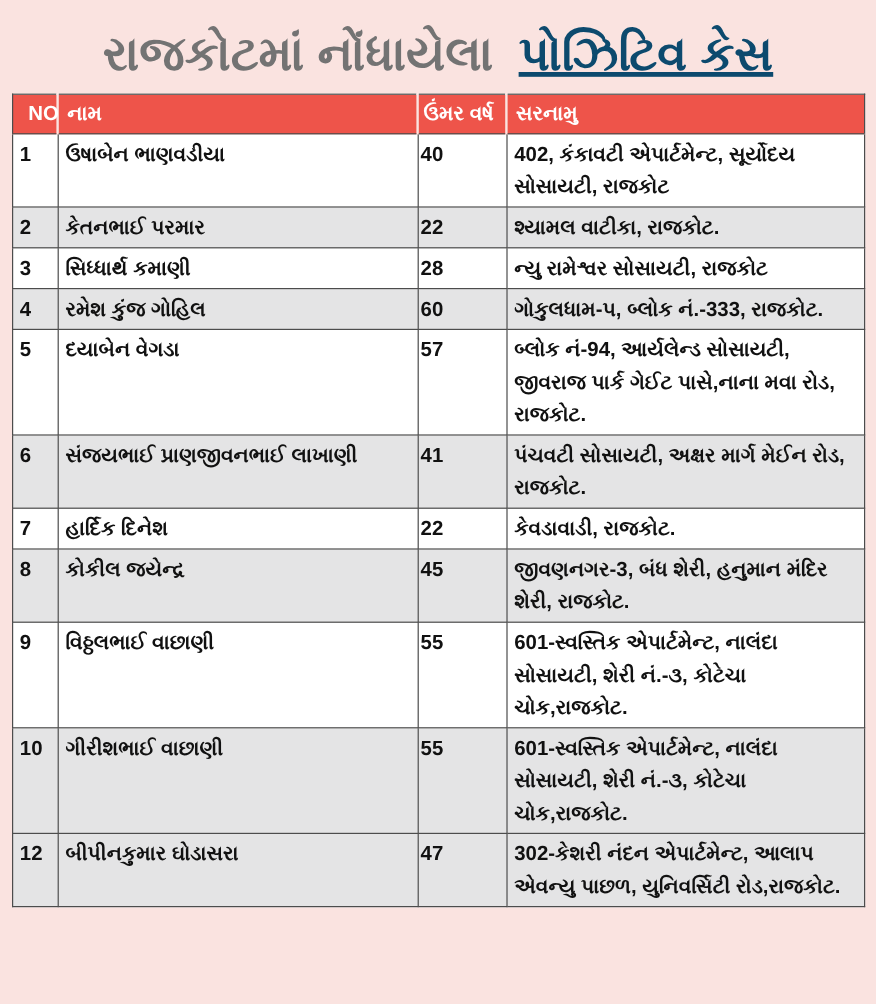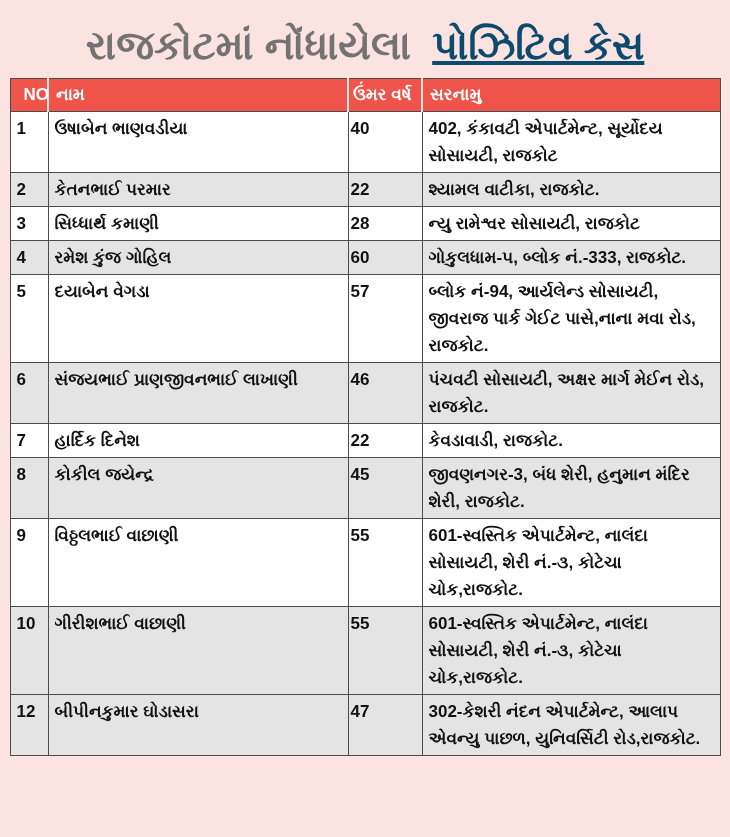--- a/index.html
+++ b/index.html
@@ -117,21 +117,21 @@
       </tr>
       <tr class="plain" style="height: 57px;">
         <td class="td-no">5</td>
         <td class="td-name">દયાબેન વેગડા</td>
         <td class="td-age">57</td>
         <td class="td-addr">બ્લોક નં-94, આર્યલેન્ડ સોસાયટી, જીવરાજ પાર્ક ગેઈટ પાસે,નાના મવા રોડ, રાજકોટ.</td>
       </tr>
       <tr class="alt" style="height: 57px;">
         <td class="td-no">6</td>
         <td class="td-name">સંજયભાઈ પ્રાણજીવનભાઈ લાખાણી</td>
-        <td class="td-age">46</td>
+        <td class="td-age">41</td>
         <td class="td-addr">પંચવટી સોસાયટી, અક્ષર માર્ગ મેઈન રોડ, રાજકોટ.</td>
       </tr>
       <tr class="plain" style="height: 30px;">
         <td class="td-no">7</td>
         <td class="td-name">હાર્દિક દિનેશ</td>
         <td class="td-age">22</td>
         <td class="td-addr">કેવડાવાડી, રાજકોટ.</td>
       </tr>
       <tr class="alt" style="height: 57px;">
         <td class="td-no">8</td>

